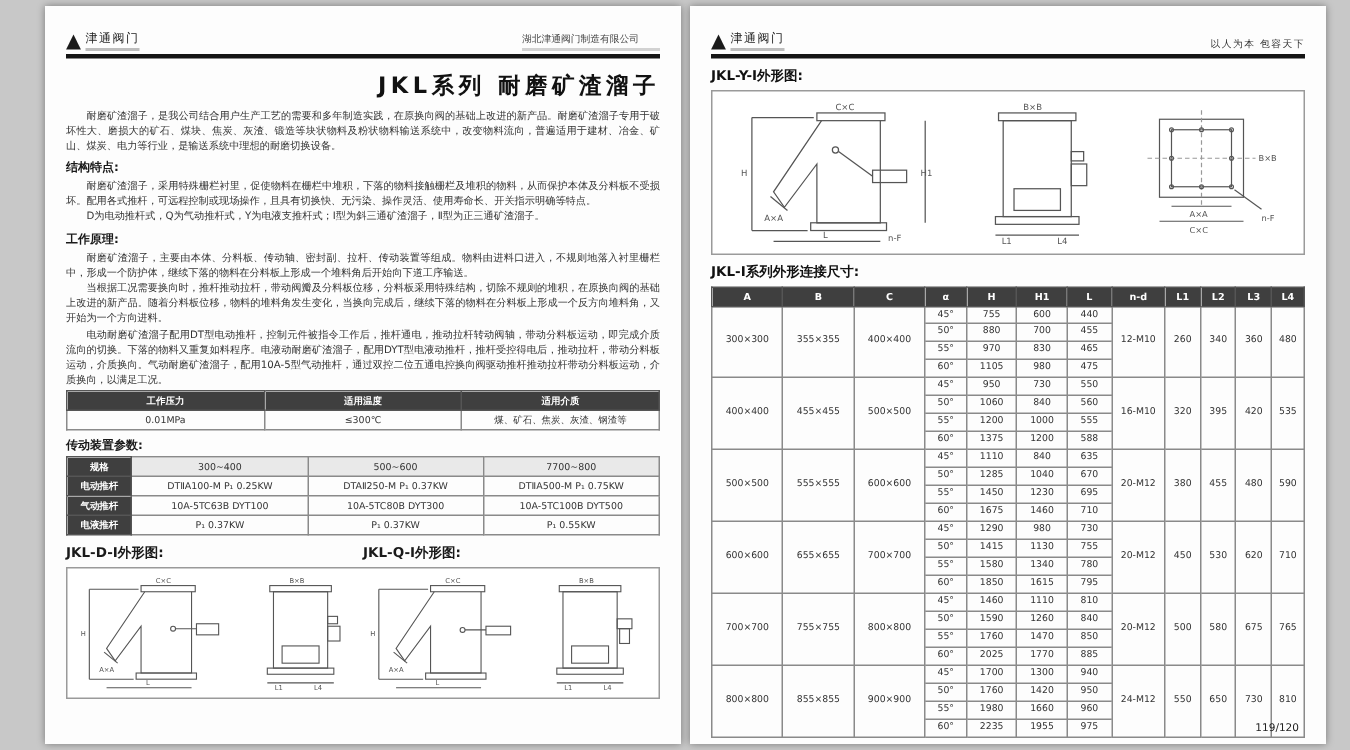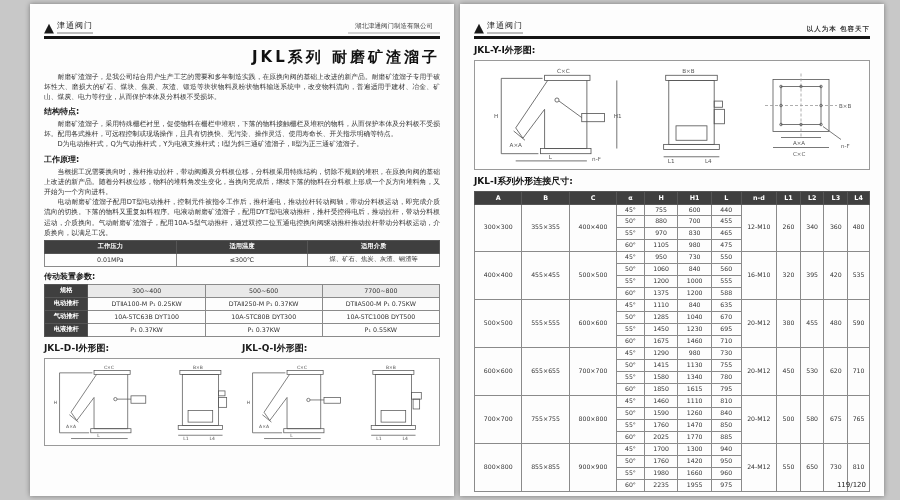--- a/index.html
+++ b/index.html
@@ -11,23 +11,23 @@
     position:absolute;top:4px;width:424px;height:492px;background:#fdfdfd;
     box-shadow:0 0 5px rgba(0,0,0,.4);padding:8px 14px;box-sizing:border-box;
   }
   #pageL{left:30px}
   #pageR{left:460px}
   .hdr{display:flex;justify-content:space-between;align-items:flex-end;height:22px}
   .logo{display:flex;gap:3px;align-items:center}
   .logo-tri{font-size:13px;line-height:1;color:#1a1a1a}
   .logo-cn{font-size:8px;font-weight:normal;letter-spacing:1px;color:#222;display:block}
   .logo-sub{display:block;width:36px;height:2px;background:#bdbdbd;margin-top:1px}
-  .hdr-right{text-align:center}
+  .hdr-right{text-align:left}
   .company,.slogan{font-size:6.5px;color:#444}
-  .slogan{letter-spacing:1px;font-weight:bold;color:#333}
+  .slogan{letter-spacing:1px;font-weight:normal;color:#333}
   .company-sub{height:2px;background:#d2d2d2;width:92px;margin:1px 0 0 auto}
   .rule{height:2.5px;background:#151515;margin-top:2px}
   h1{font-size:15px;text-align:right;margin:9px 0 5px;letter-spacing:3px;color:#111}
   h2{font-size:8px;margin:4px 0 2px;color:#1a1a1a}
   p.body{font-size:6.8px;line-height:1.5;margin:0;text-indent:2em;color:#333;text-align:justify}
   table{width:100%;border-collapse:collapse;table-layout:fixed}
   td,th{border:1px solid #8a8a8a;font-size:6.3px;padding:1.5px 1px;text-align:center;
         color:#333;overflow:hidden;white-space:nowrap;font-weight:normal}
   .dark{background:#3f3f3f;color:#fff;font-weight:bold;border-color:#555}
   .shade{background:#e9e9e9}
@@ -59,27 +59,28 @@
     </div>
     <div class="hdr-right">
       <div class="company">湖北津通阀门制造有限公司</div>
       <div class="company-sub"></div>
     </div>
   </div>
   <div class="rule"></div>
 
   <h1>JKL系列 耐磨矿渣溜子</h1>
 
-  <p class="body">耐磨矿渣溜子，是我公司结合用户生产工艺的需要和多年制造实践，在原换向阀的基础上改进的新产品。耐磨矿渣溜子专用于破坏性大、磨损大的矿石、煤块、焦炭、灰渣、锻造等块状物料及粉状物料输送系统中，改变物料流向，普遍适用于建材、冶金、矿山、煤炭、电力等行业，从而保护本体及分料板不受损坏。</p>
+  <p class="body">耐磨矿渣溜子，是我公司结合用户生产工艺的需要和多年制造实践，在原换向阀的基础上改进的新产品。耐磨矿渣溜子专用于破坏性大、磨损大的矿石、煤块、焦炭、灰渣、锻造等块状物料及粉状物料输送系统中，改变物料流向，普遍适用于建材、冶金、矿山、煤炭、电力等行业，是输送系统中理想的耐磨切换设备。</p>
 
   <h2>结构特点:</h2>
   <p class="body">耐磨矿渣溜子，采用特殊栅栏衬里，促使物料在栅栏中堆积，下落的物料接触栅栏及堆积的物料，从而保护本体及分料板不受损坏。配用各式推杆，可远程控制或现场操作，且具有切换快、无污染、操作灵活、使用寿命长、开关指示明确等特点。</p>
   <p class="body">D为电动推杆式，Q为气动推杆式，Y为电液支推杆式；Ⅰ型为斜三通矿渣溜子，Ⅱ型为正三通矿渣溜子。</p>
 
   <h2>工作原理:</h2>
+  <p class="body">耐磨矿渣溜子，主要由本体、分料板、传动轴、密封副、拉杆、传动装置等组成。物料由进料口进入，不规则地落入衬里栅栏中，形成一个防护体，继续下落的物料在分料板上形成一个堆料角后开始向下道工序输送。</p>
   <p class="body">当根据工况需要换向时，推杆推动拉杆，带动阀瓣及分料板位移，分料板采用特殊结构，切除不规则的堆积，在原换向阀的基础上改进的新产品。随着分料板位移，物料的堆料角发生变化，当换向完成后，继续下落的物料在分料板上形成一个反方向堆料角，又开始为一个方向进料。</p>
   <p class="body">电动耐磨矿渣溜子配用DT型电动推杆，控制元件被指令工作后，推杆通电，推动拉杆转动阀轴，带动分料板运动，即完成介质流向的切换。下落的物料又重复如料程序。电液动耐磨矿渣溜子，配用DYT型电液动推杆，推杆受控得电后，推动拉杆，带动分料板运动，介质换向。气动耐磨矿渣溜子，配用10A-5型气动推杆，通过双控二位五通电控换向阀驱动推杆推动拉杆带动分料板运动，介质换向，以满足工况。</p>
 
   <table id="perfTable">
     <tbody>
         <tr>
       <th class="dark">工作压力</th>
       <th class="dark">适用温度</th>
       <th class="dark">适用介质</th>
     </tr>

